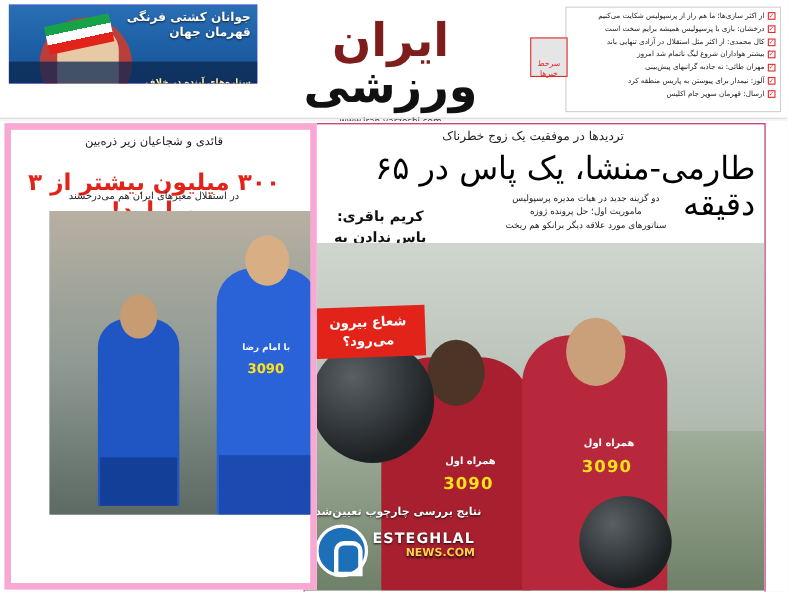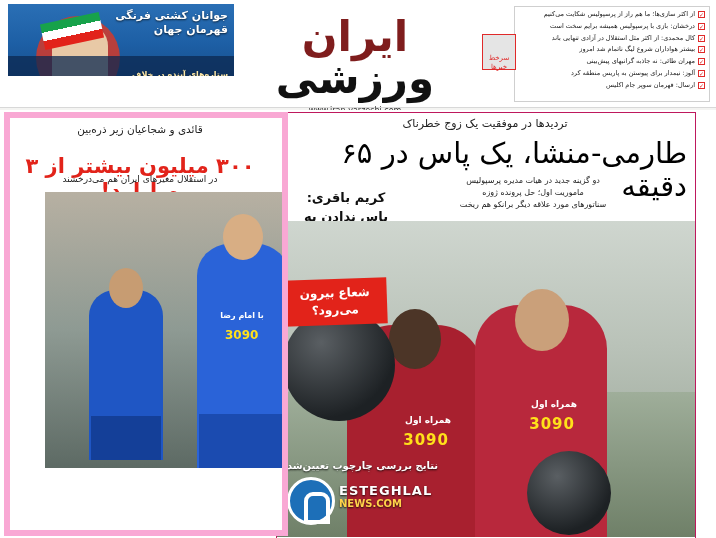--- a/index.html
+++ b/index.html
@@ -304,21 +304,21 @@
   }
   .ms-badge .circle::after {
     content: "";
     position: absolute; left: 14px; top: 12px;
     width: 18px; height: 24px;
     border: 4px solid #fff;
     border-radius: 9px 9px 0 0;
   }
   .ms-badge .txt {
     position: absolute; left: 58px; top: 8px;
-    color: #fff; direction: ltr; text-align: left;
+    color: #fff; direction: ltr; text-align: right;
     text-shadow: 0 1px 2px rgba(0,0,0,.8);
   }
   .ms-badge .txt .l1 { font-size: 13px; font-weight: bold; letter-spacing: 1px; }
   .ms-badge .txt .l2 { font-size: 10px; font-weight: bold; color: #ffd24a; }
 
   .ms-rightnote {
     position: absolute;
     left: 6px; bottom: 64px;
     direction: rtl; text-align: left;
     color: #fff;

